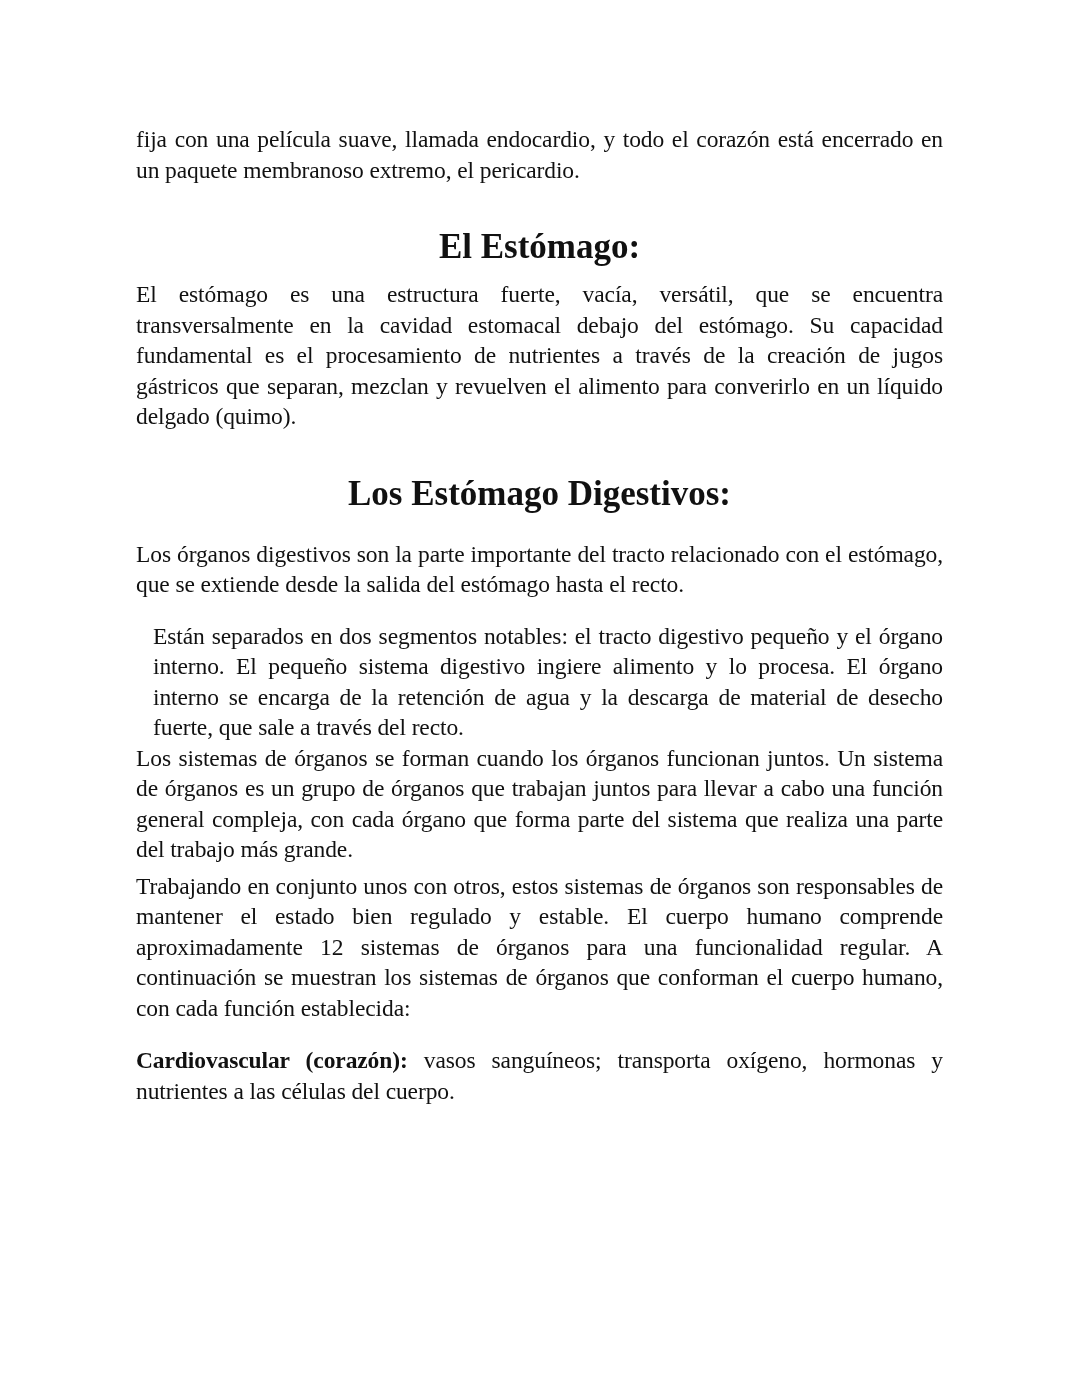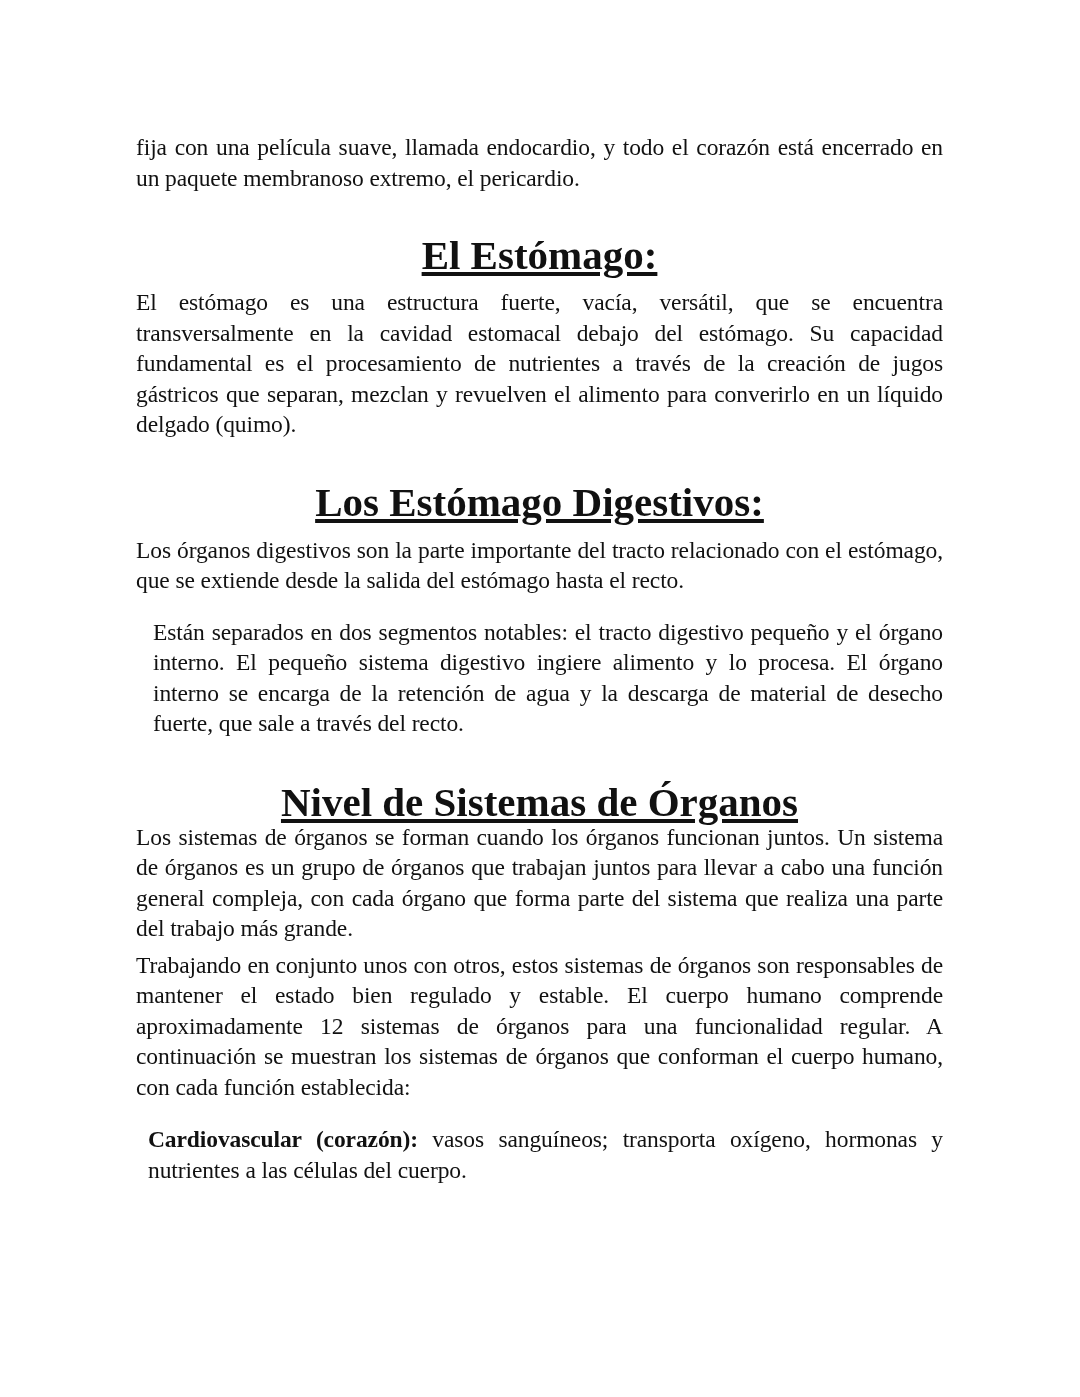--- a/index.html
+++ b/index.html
@@ -24,47 +24,45 @@
   .para {
     font-size: 23.5px;
     line-height: 30.5px;
     text-align: justify;
     margin: 0;
     letter-spacing: -0.1px;
   }
   .heading {
     font-weight: bold;
     text-align: center;
-    font-size: 41px;
+    font-size: 35px;
     line-height: 40px;
-    margin: 0;
-    text-decoration: underline;
+    margin: 12px;
   }
   .lead {
     font-weight: bold;
   }
 </style>
 </head>
 <body>
 
 <div class="page">
 
-  <p class="para" style="margin-top:8px;">fija con una película suave, llamada endocardio, y todo el corazón está encerrado en un paquete membranoso extremo, el pericardio.</p>
+  <p class="para" style="margin-top:0;">fija con una película suave, llamada endocardio, y todo el corazón está encerrado en un paquete membranoso extremo, el pericardio.</p>
 
   <h2 class="heading" style="margin-top:42px;">El Estómago:</h2>
 
   <p class="para" style="margin-top:12px;">El estómago es una estructura fuerte, vacía, versátil,  que se encuentra transversalmente en la cavidad estomacal debajo del estómago. Su capacidad fundamental es el procesamiento de nutrientes a través de la creación de jugos gástricos que separan, mezclan y revuelven el alimento para converirlo en un líquido delgado (quimo).</p>
 
   <h2 class="heading" style="margin-top:42px;">Los Estómago Digestivos:</h2>
 
-  <p class="para" style="margin-top:13px;">Los órganos digestivos son la parte importante del tracto relacionado con el estómago, que se extiende desde la salida del estómago hasta el recto.</p>
+  <p class="para" style="margin-top:25px;">Los órganos digestivos son la parte importante del tracto relacionado con el estómago, que se extiende desde la salida del estómago hasta el recto.</p>
 
   <p class="para" style="margin-top:21px;margin-left:17px;">Están separados en dos segmentos notables: el tracto digestivo pequeño y el órgano interno. El pequeño sistema digestivo ingiere alimento y lo procesa. El órgano interno se encarga de la retención de agua y la descarga de material de desecho fuerte, que sale a través del recto.</p>
 
-  <h2 class="heading" style="margin-top:43px;">Nivel de Sistemas de Órganos</h2>
 
   <p class="para" style="margin-top:0;">Los sistemas de órganos se forman cuando los órganos funcionan juntos. Un sistema de órganos es un grupo de órganos que trabajan juntos para llevar a cabo una función general compleja, con cada órgano que forma parte del sistema que realiza una parte del trabajo más grande.</p>
 
   <p class="para" style="margin-top:6px;">Trabajando en conjunto unos con otros, estos sistemas de órganos son responsables de mantener el estado bien regulado y estable. El cuerpo humano comprende aproximadamente 12 sistemas de órganos para una funcionalidad regular. A continuación se muestran los sistemas de órganos que conforman el cuerpo humano, con cada función establecida:</p>
 
-  <p class="para" style="margin-top:22px;margin-left:12px;"><span class="lead">Cardiovascular (corazón):</span><span> vasos sanguíneos; transporta oxígeno, hormonas y nutrientes a las células del cuerpo.</span></p>
+  <p class="para" style="margin-top:22px;"><span class="lead">Cardiovascular (corazón):</span><span> vasos sanguíneos; transporta oxígeno, hormonas y nutrientes a las células del cuerpo.</span></p>
 
 </div>
 
 </body></html>

